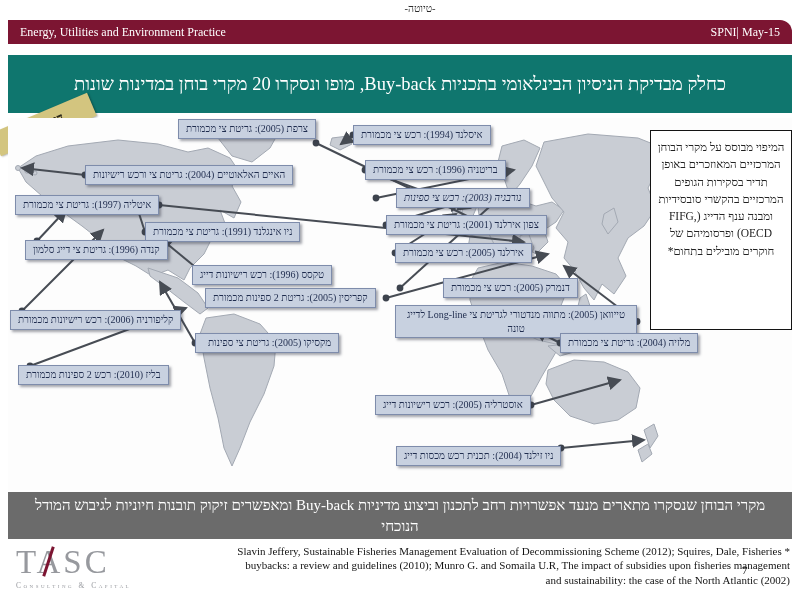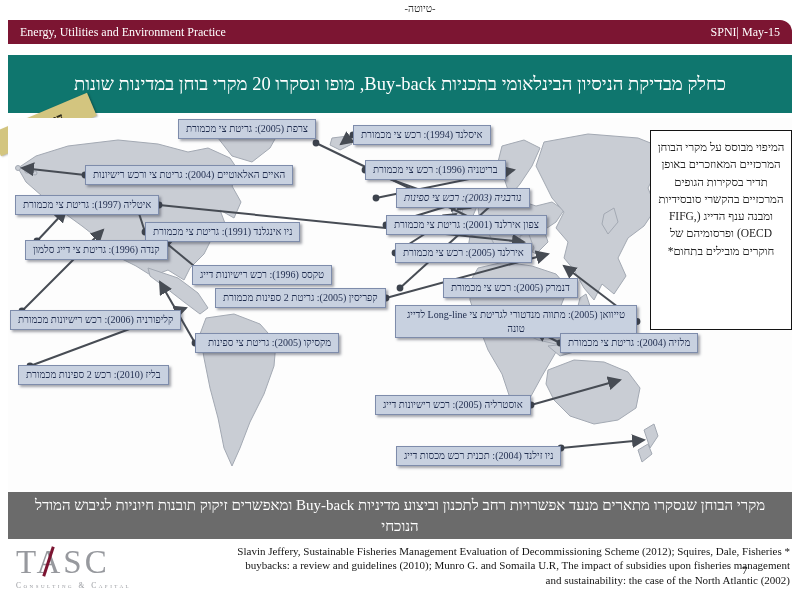--- a/index.html
+++ b/index.html
@@ -163,21 +163,21 @@
       <div class="callout" dir="rtl" style="left: 357px; top: 42px; font-family: Liberation Serif, serif;">בריטניה (1996): רכש צי מכמורת</div>
       <div class="callout" dir="rtl" style="left: 77px; top: 47px;">האיים האלאוטיים (2004): גריטת צי ורכש רישיונות</div>
       <div class="callout" dir="rtl" style="left: 388px; top: 70px; font-style: italic;">נורבגיה (2003): רכש צי ספינות</div>
       <div class="callout" dir="rtl" style="left: 7px; top: 77px;">איטליה (1997): גריטת צי מכמורת</div>
       <div class="callout" dir="rtl" style="left: 378px; top: 97px;">צפון אירלנד (2001): גריטת צי מכמורת</div>
       <div class="callout" dir="rtl" style="left: 137px; top: 104px;">ניו אינגלנד (1991): גריטת צי מכמורת</div>
       <div class="callout" dir="rtl" style="left: 17px; top: 122px;">קנדה (1996): גריטת צי דייג סלמון</div>
       <div class="callout" dir="rtl" style="left: 387px; top: 125px;">אירלנד (2005): רכש צי מכמורת</div>
       <div class="callout" dir="rtl" style="left: 184px; top: 147px;">טקסס (1996): רכש רישיונות דייג</div>
       <div class="callout" dir="rtl" style="left: 392px; top: 160px; margin-left: 43px;">דנמרק (2005): רכש צי מכמורת</div>
-      <div class="callout" dir="rtl" style="left: 207px; top: 170px;">קפריסין (2005): גריטת 2 ספינות מכמורת</div>
+      <div class="callout" dir="rtl" style="left: 197px; top: 170px;">קפריסין (2005): גריטת 2 ספינות מכמורת</div>
       <div class="callout" dir="rtl" style="left: 2px; top: 192px; text-align: center;">קליפורניה (2006): רכש רישיונות מכמורת</div>
       <div class="callout" dir="rtl" style="left: 387px; top: 187px; width: 242px; white-space: normal;">טייוואן (2005): מתווה מנדטורי לגריטת צי Long-line לדייג טונה</div>
       <div class="callout" dir="rtl" style="left: 187px; top: 215px; padding-left: 12px;">מקסיקו (2005): גריטת צי ספינות</div>
       <div class="callout" dir="rtl" style="left: 552px; top: 215px;">מלזיה (2004): גריטת צי מכמורת</div>
       <div class="callout" dir="rtl" style="left: 10px; top: 247px;">בליז (2010): רכש 2 ספינות מכמורת</div>
       <div class="callout" dir="rtl" style="left: 367px; top: 277px;">אוסטרליה (2005): רכש רישיונות דייג</div>
       <div class="callout" dir="rtl" style="left: 388px; top: 320px; margin-top: 8px;">ניו זילנד (2004): תכנית רכש מכסות דייג</div>
     </div>
 
   <div class="bottom-banner">

